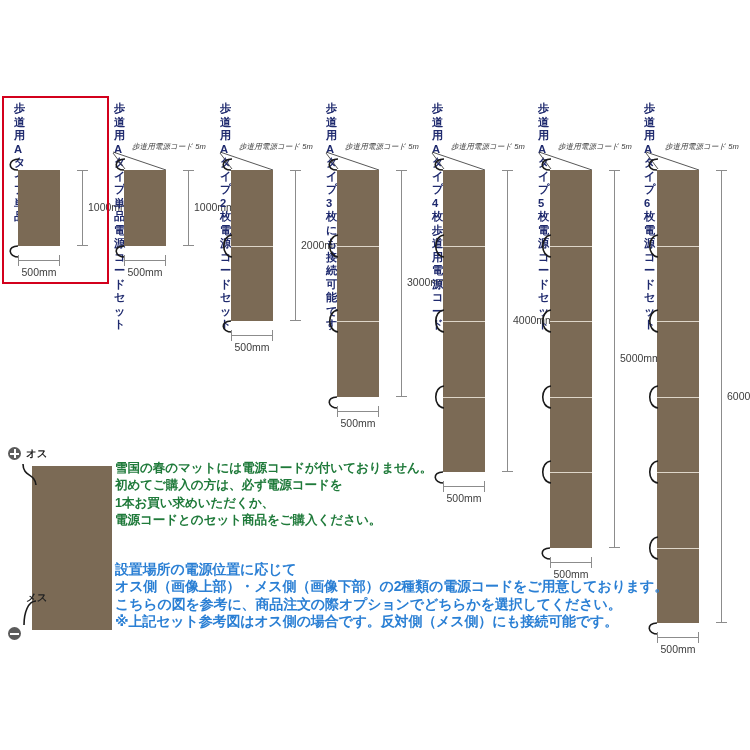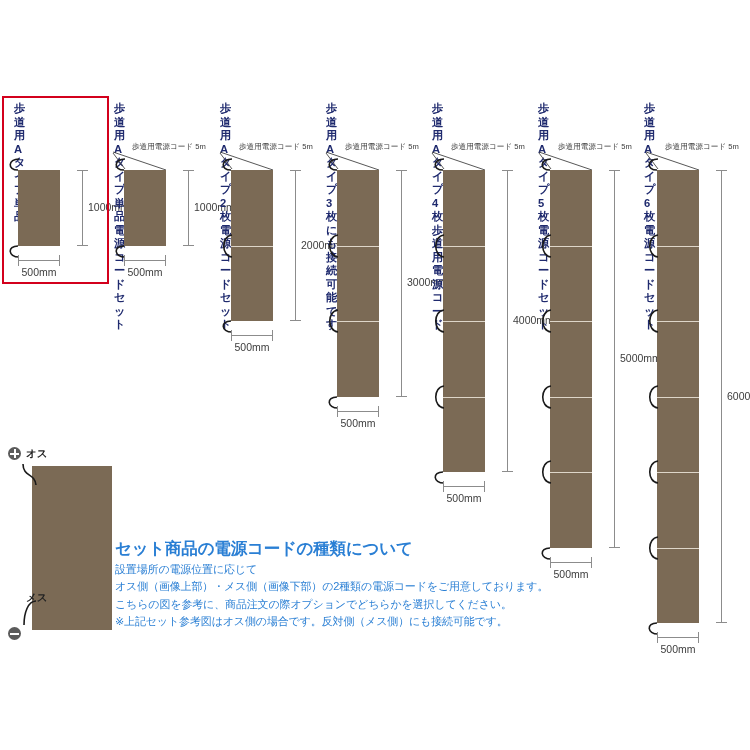--- a/index.html
+++ b/index.html
@@ -17,20 +17,21 @@
   .col-title{
     position:absolute;top:102px;left:0;
     font-size:11.2px;line-height:13.5px;
     font-weight:bold;color:#1f2a6e;
     white-space:pre-line;letter-spacing:-0.2px;
   }
   .cord-label{
     position:absolute;
     font-size:7.6px;color:#3a3a3a;white-space:nowrap;
     font-weight:normal;
+    font-style:italic;
   }
 
   .mat{
     position:absolute;
     width:42px;
     background:#7b6a55;
   }
   .seam{
     position:absolute;width:42px;height:1px;background:#ded6c9;
   }
@@ -78,21 +79,21 @@
     color:#1f7a3a;font-weight:bold;font-size:12.6px;line-height:17.4px;
     white-space:pre-line;letter-spacing:-0.1px;
   }
   .blue-heading{
     position:absolute;
     color:#2a7fd4;font-weight:bold;font-size:16.5px;line-height:20px;
     white-space:nowrap;letter-spacing:-0.2px;
   }
   .blue-block{
     position:absolute;
-    color:#2a7fd4;font-weight:normal;font-size:11px;line-height:17.4px;
+    color:#2a7fd4;font-weight:bold;font-size:14px;line-height:17.4px;
     white-space:pre-line;letter-spacing:-0.15px;
   }
   svg{display:block;overflow:visible;}
   .cordpath{fill:none;stroke:#1a1a1a;stroke-width:1.6;}
   .cordthin{fill:none;stroke:#444;stroke-width:0.9;}
 </style>
 </head>
 <body>
 
 <div id="stage">
@@ -351,20 +352,23 @@
         <div class="bar-v"></div>
     </div>
     <div class="plug-label" style="left:26px;top:447px;font-family:Liberation Serif, serif;">オス</div>
 
     <div class="plug" style="left:8px;top:627px;">
       <div class="bar-h"></div>
     </div>
     <div class="plug-label" style="left:26px;top:591px;">メス</div>
   </div>
 
-
-  <div class="blue-heading" style="left:115px;top:538px;">セット商品の電源コードの種類について</div>
+  <div class="green-block" style="left:115px;top:460px;">雪国の春のマットには電源コードが付いておりません。
+初めてご購入の方は、必ず電源コードを
+1本お買い求めいただくか、
+電源コードとのセット商品をご購入ください。</div>
+
 
   <div class="blue-block" style="left:115px;top:561px;">設置場所の電源位置に応じて
 オス側（画像上部）・メス側（画像下部）の2種類の電源コードをご用意しております。
 こちらの図を参考に、商品注文の際オプションでどちらかを選択してください。
 ※上記セット参考図はオス側の場合です。反対側（メス側）にも接続可能です。</div>
 </div>
 
 </body></html>

